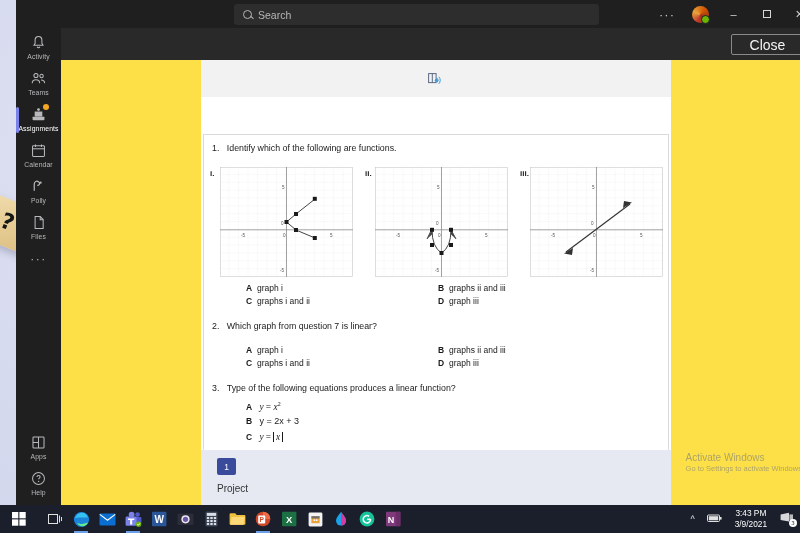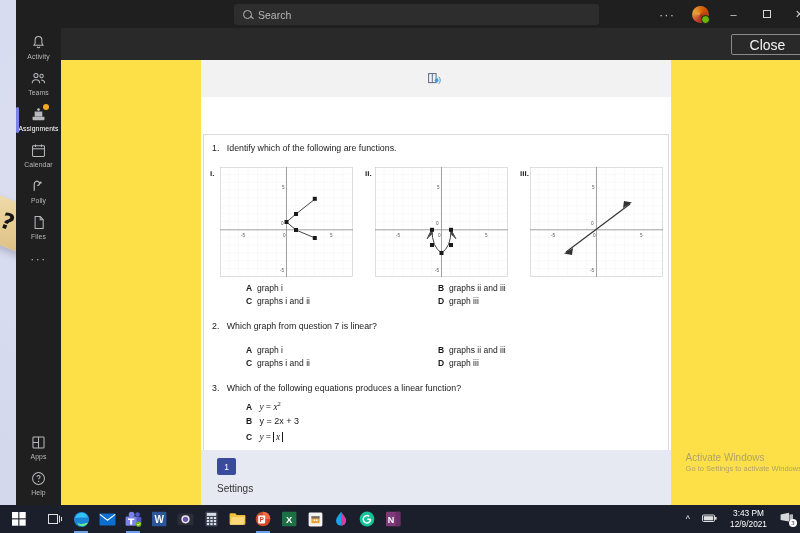--- a/index.html
+++ b/index.html
@@ -475,21 +475,21 @@
 
           <div class="choices" style="left:0; top:210px; width:466px; height:26px;">
             <div class="ch" style="left:42px; top:0;"><span class="ltr">A</span><span>graph i</span></div>
             <div class="ch" style="left:42px; top:13px;"><span class="ltr">C</span><span>graphs i and ii</span></div>
             <div class="ch" style="left:234px; top:0;"><span class="ltr">B</span><span>graphs ii and iii</span></div>
             <div class="ch" style="left:234px; top:13px;"><span class="ltr">D</span><span>graph iii</span></div>
           </div>
 
           <div class="q-row" style="left:8px; top:248px;">
             <span class="q-num">3.</span>
-            <span class="q-text" style="margin-left:5px;">Which of the following equations produces a linear function?</span>
+            <span class="q-text" style="margin-left:5px;">Type of the following equations produces a linear function?</span>
           </div>
 
           <div class="choices" style="left:0; top:265px; width:466px; height:60px;">
             <div class="ch" style="left:42px; top:0;">
               <span class="ltr">A</span>
               <span class="eq">y<span class="rm"> = </span>x<sup>2</sup></span>
             </div>
             <div class="ch" style="left:42px; top:16px;">
               <span class="ltr">B</span>
               <span style="font-size:9px;">y = 2x + 3</span>
@@ -502,21 +502,21 @@
               <span class="ltr">D</span>
               <span class="eq">y<span class="rm"> = </span>2x<sup>2</sup><span class="rm"> + </span>3x<span class="rm"> − </span>2</span>
             </div>
           </div>
 
         </div>
       </div>
 
       <div class="qnav">
         <div class="qnav-num">1</div>
-        <div class="qnav-label">Settings</div>
+        <div class="qnav-label">Project</div>
       </div>
 
       <div class="watermark">
         <div class="w1">Activate Windows</div>
         <div class="w2">Go to Settings to activate Windows.</div>
       </div>
     </div>
 
     <div class="scroll-track">
       <div class="scroll-arrow" style="top:0;">▲</div>
@@ -668,21 +668,21 @@
       <div class="tray-ico">^</div>
       <div class="tray-ico">
         <svg width="15" height="9" viewBox="0 0 15 9">
             <rect x="0.5" y="1" width="12" height="6.5" rx="1" fill="none" stroke="#e0e0e0" stroke-width="1"></rect>
             <rect x="1.8" y="2.2" width="9.4" height="4.1" fill="#e0e0e0"></rect>
             <rect x="13" y="3" width="1.6" height="2.6" fill="#e0e0e0"></rect>
           </svg>
       </div>
       <div class="clock">
         <div>3:43 PM</div>
-        <div>12/9/2021</div>
+        <div>3/9/2021</div>
       </div>
       <div class="tray-ico" style="padding-right:2px;">
         <svg width="14" height="12" viewBox="0 0 14 12">
             <path d="M0.6 2.4 L9 0.8 V9.6 L0.6 8z" fill="#d8d8dc"></path>
             <rect x="9.4" y="2.4" width="3.6" height="5.6" fill="#b9b9bd"></rect>
           </svg>
         <span class="notif-badge">3</span>
       </div>
     </div>
   </div>

